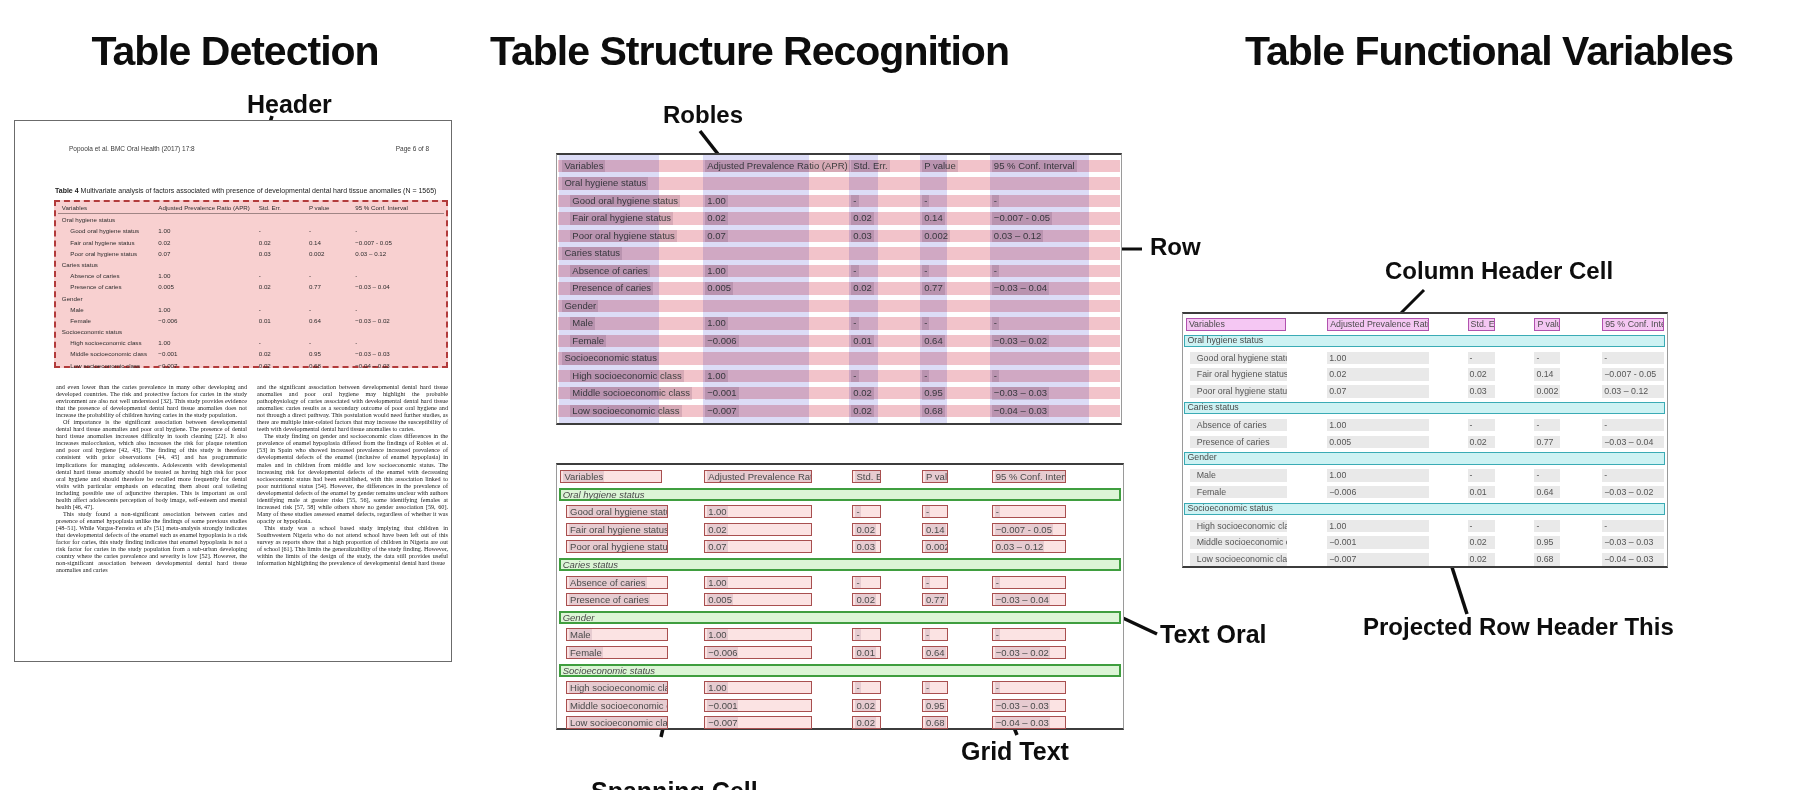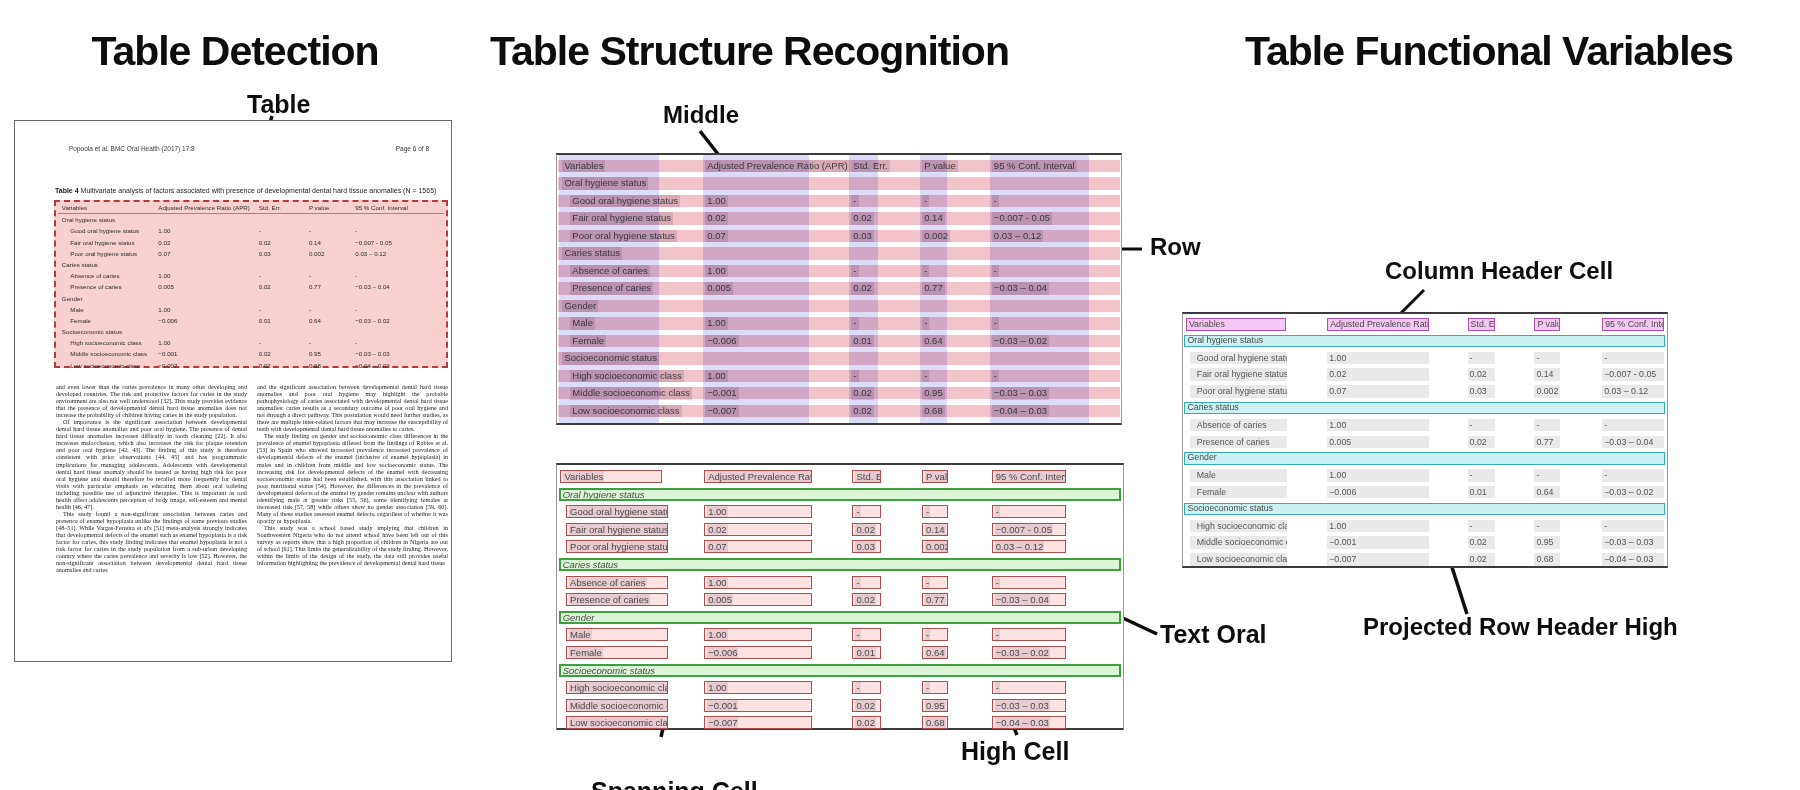--- a/index.html
+++ b/index.html
@@ -93,28 +93,28 @@
   }
   .gcell.ind{padding-left:7px;}
 </style>
 </head>
 <body>
 
 <div class="panel-title" style="left:60px;top:28px;width:350px;">Table Detection</div>
 <div class="panel-title" style="left:490px;top:28px;width:480px;">Table Structure Recognition</div>
 <div class="panel-title" style="left:1245px;top:28px;width:480px;">Table Functional Variables</div>
 
-<div class="callout" style="left:247px;top:90px;font-size:25px;">Table</div>
-<div class="callout" style="left:663px;top:101px;font-size:24px;">Middle</div>
+<div class="callout" style="left:247px;top:90px;font-size:25px;">Header</div>
+<div class="callout" style="left:663px;top:101px;font-size:24px;">Robles</div>
 <div class="callout" style="left:1150px;top:233px;font-size:24px;">Row</div>
 <div class="callout" style="left:591px;top:737px;font-size:25px;margin-top:40px;">Spanning Cell</div>
-<div class="callout" style="left:961px;top:737px;font-size:25px;">High Cell</div>
+<div class="callout" style="left:961px;top:737px;font-size:25px;">Grid Text</div>
 <div class="callout" style="left:1160px;top:620px;font-size:25px;">Text Oral</div>
 <div class="callout" style="left:1385px;top:257px;font-size:24px;">Column Header Cell</div>
-<div class="callout" style="left:1363px;top:613px;font-size:24px;">Projected Row Header High</div>
+<div class="callout" style="left:1363px;top:613px;font-size:24px;">Projected Row Header This</div>
 
 <svg id="lines">
   <line x1="272" y1="116" x2="233" y2="247" stroke="#0d0d0d" stroke-width="3.5"></line>
   <line x1="700" y1="131" x2="757" y2="204" stroke="#0d0d0d" stroke-width="3.5"></line>
   <line x1="1037" y1="249" x2="1142" y2="249" stroke="#0d0d0d" stroke-width="3"></line>
   <line x1="678" y1="664" x2="661" y2="737" stroke="#0d0d0d" stroke-width="3.5"></line>
   <line x1="996" y1="683" x2="1017" y2="735" stroke="#0d0d0d" stroke-width="3.5"></line>
   <line x1="1078" y1="597" x2="1157" y2="634" stroke="#0d0d0d" stroke-width="3.5"></line>
   <line x1="1424" y1="290" x2="1388" y2="326" stroke="#0d0d0d" stroke-width="3"></line>
   <line x1="1433" y1="508" x2="1467" y2="614" stroke="#0d0d0d" stroke-width="3.5"></line>

